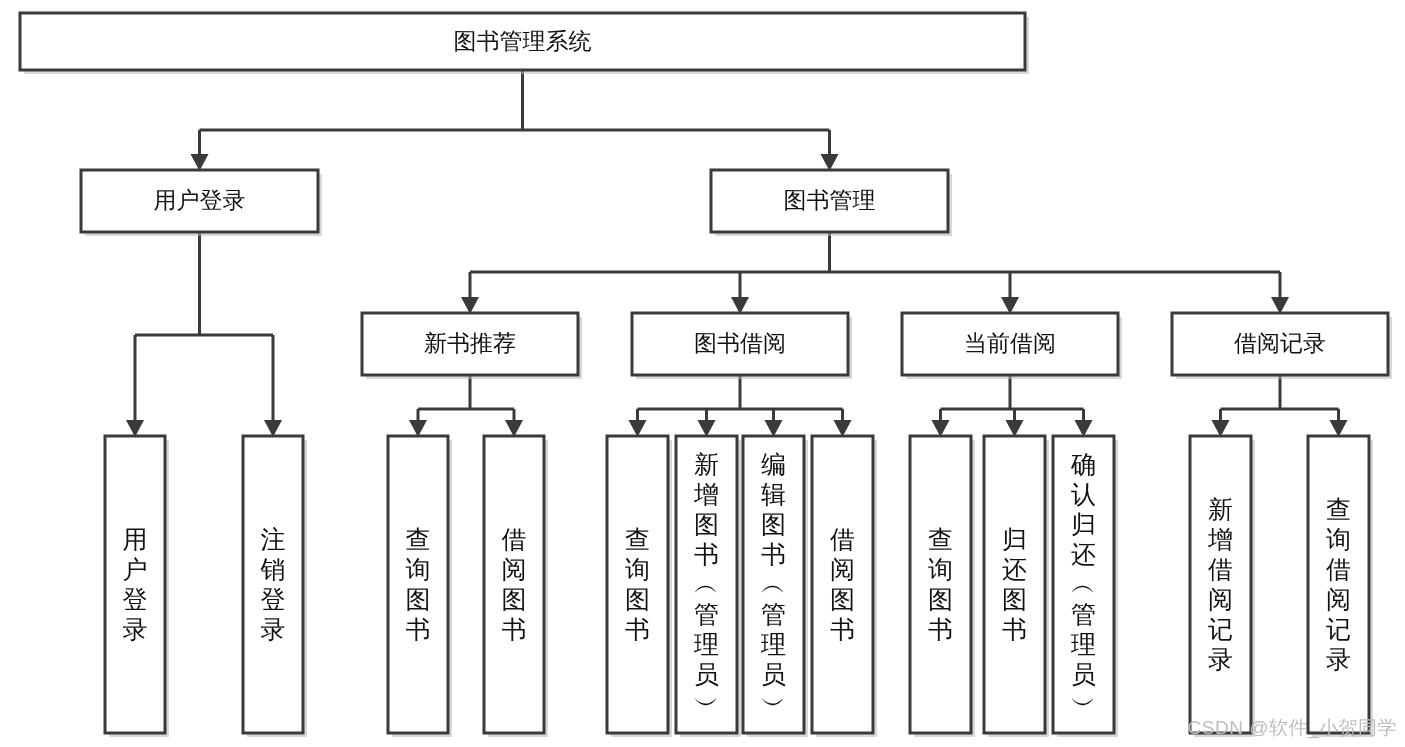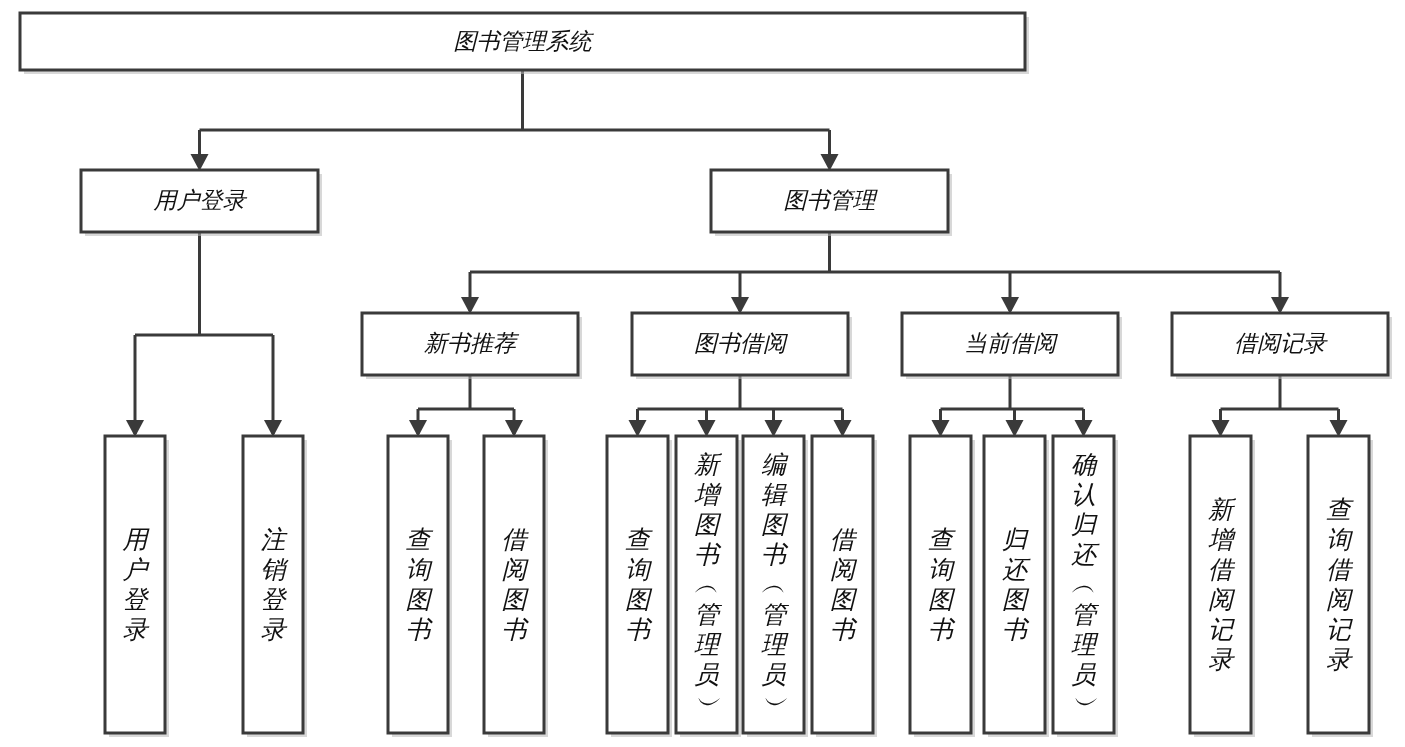--- a/index.html
+++ b/index.html
@@ -3,21 +3,21 @@
 <meta charset="utf-8">
 <title>图书管理系统 功能结构图</title>
 <style>
   html,body{margin:0;padding:0;}
   body{
     width:1405px;height:747px;
     background:#ffffff;
     font-family:"Liberation Sans","DejaVu Sans",sans-serif;
     overflow:hidden;
   }
-  #diagram-root{position:relative;width:1405px;height:747px;font-style:italic;}
+  #diagram-root{position:relative;width:1405px;height:747px;}
   svg#diagram-svg{position:absolute;left:0;top:0;width:1405px;height:747px;display:block;}
   .node-box{
     fill:#ffffff;
     stroke:#3a3a3a;
     stroke-width:3;
   }
   .node-shadow{fill:#b8b8b8;opacity:.55;}
   .connector{
     stroke:#3a3a3a;
     stroke-width:3;
@@ -218,13 +218,14 @@
           <rect x="1190" y="436" width="61" height="297" class="node-box"></rect>
           <text x="1220.5" y="517.9" class="node-label-v"><tspan x="1220.5" dy="0">新</tspan><tspan x="1220.5" dy="30">增</tspan><tspan x="1220.5" dy="30">借</tspan><tspan x="1220.5" dy="30">阅</tspan><tspan x="1220.5" dy="30">记</tspan><tspan x="1220.5" dy="30">录</tspan></text>
         </g>
         <g>
           <rect x="1312" y="440" width="61" height="297" class="node-shadow"></rect>
           <rect x="1308" y="436" width="61" height="297" class="node-box"></rect>
           <text x="1338.5" y="517.9" class="node-label-v"><tspan x="1338.5" dy="0">查</tspan><tspan x="1338.5" dy="30">询</tspan><tspan x="1338.5" dy="30">借</tspan><tspan x="1338.5" dy="30">阅</tspan><tspan x="1338.5" dy="30">记</tspan><tspan x="1338.5" dy="30">录</tspan></text>
         </g>
       </g>
   </svg>
+  <div class="watermark">CSDN @软件_小贺同学</div>
 </div>
 
 </body></html>

